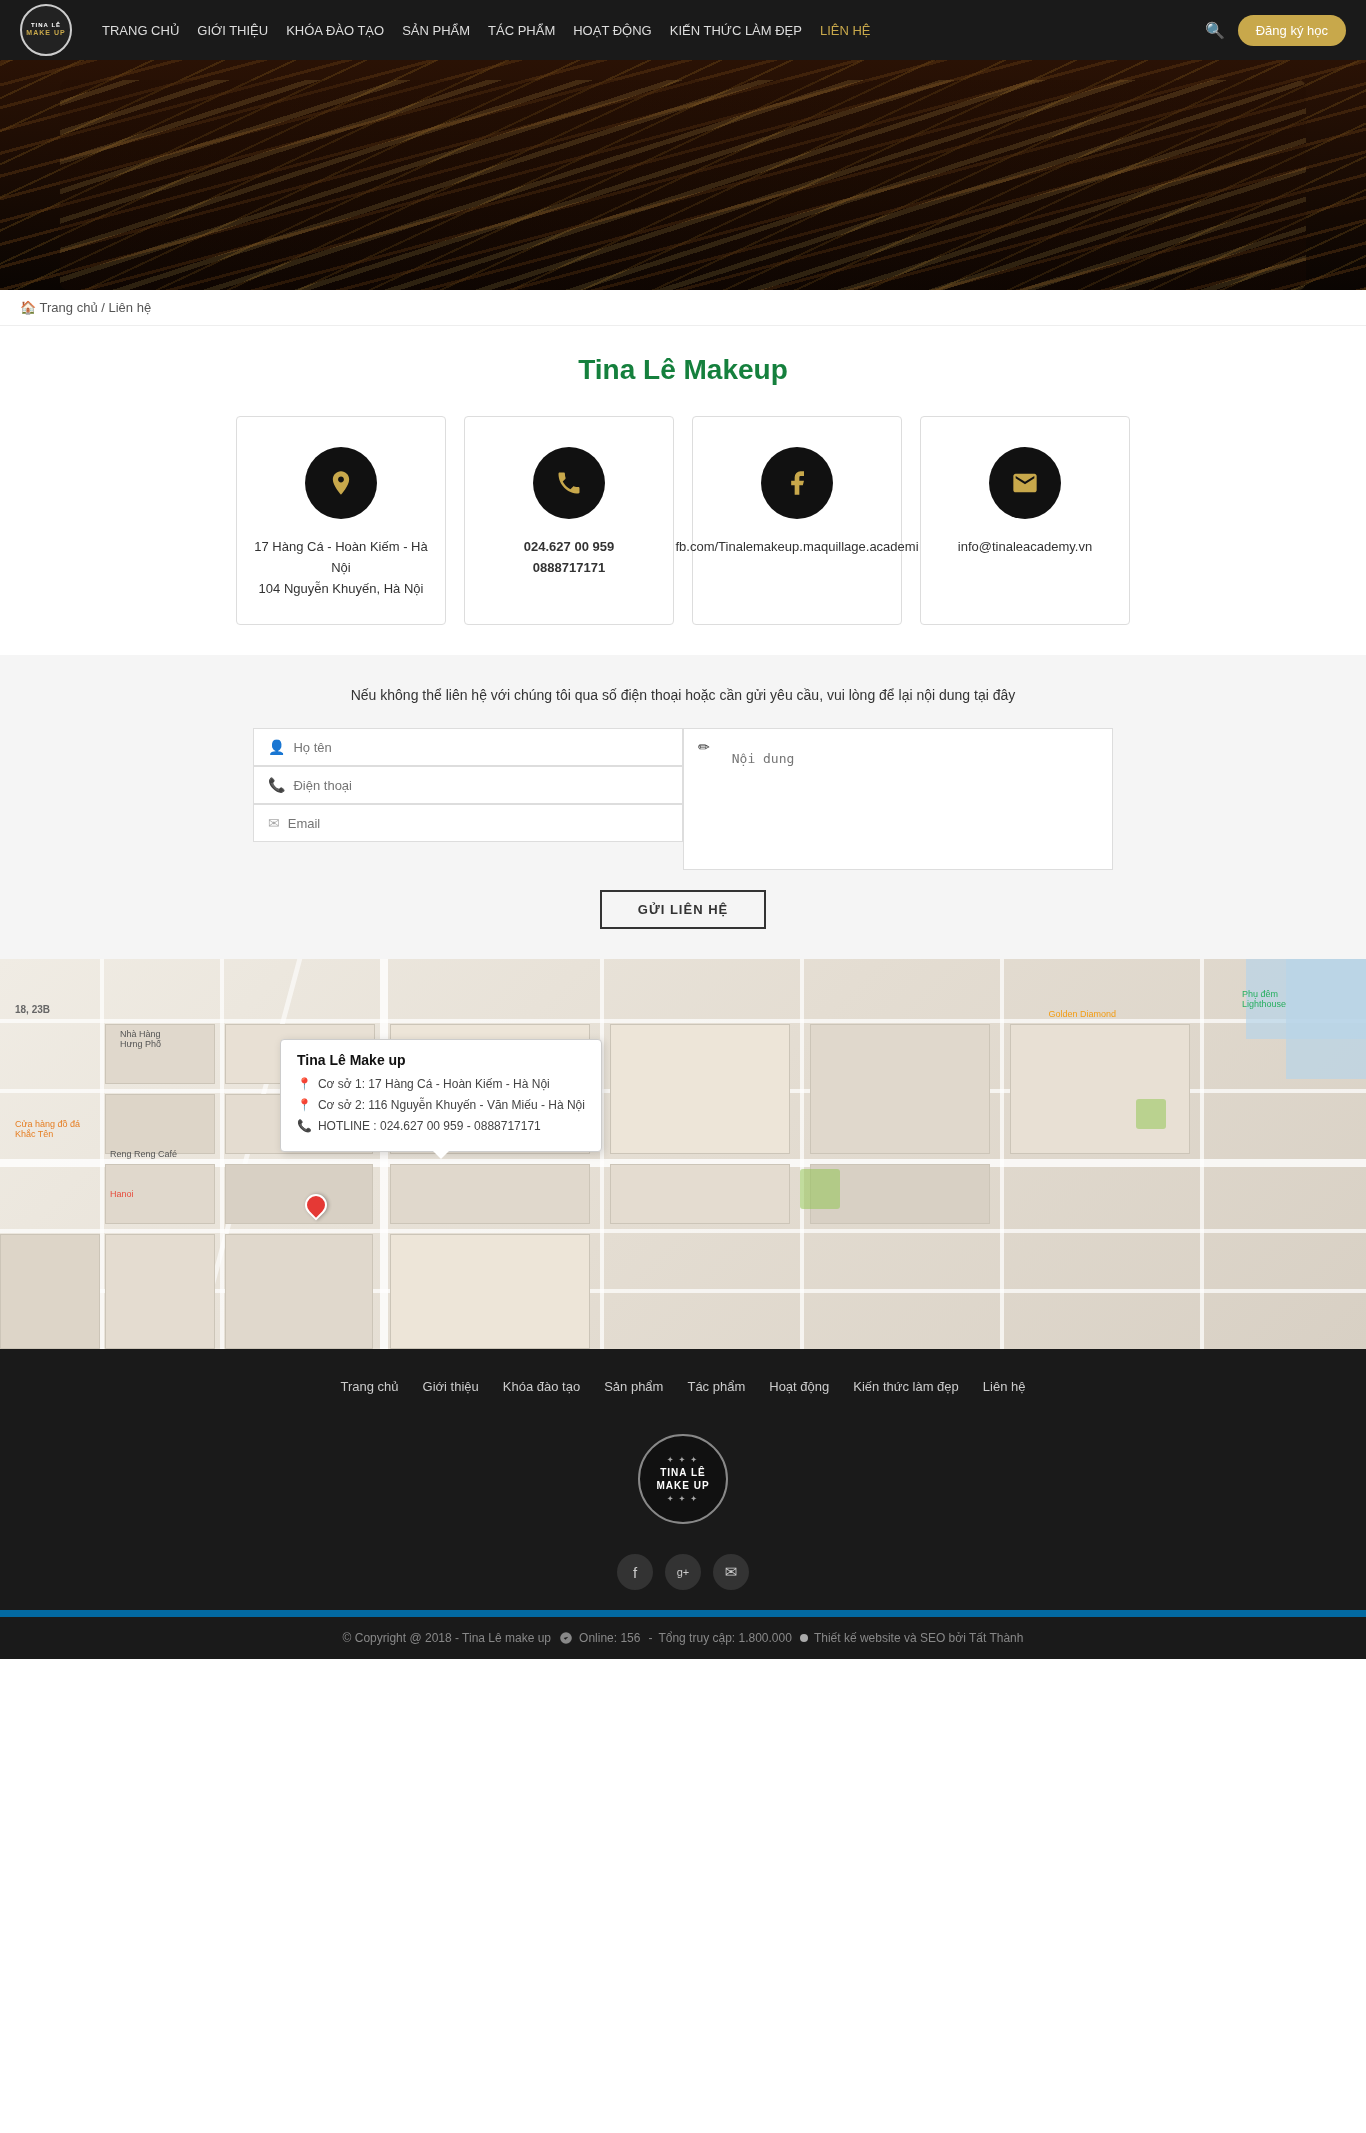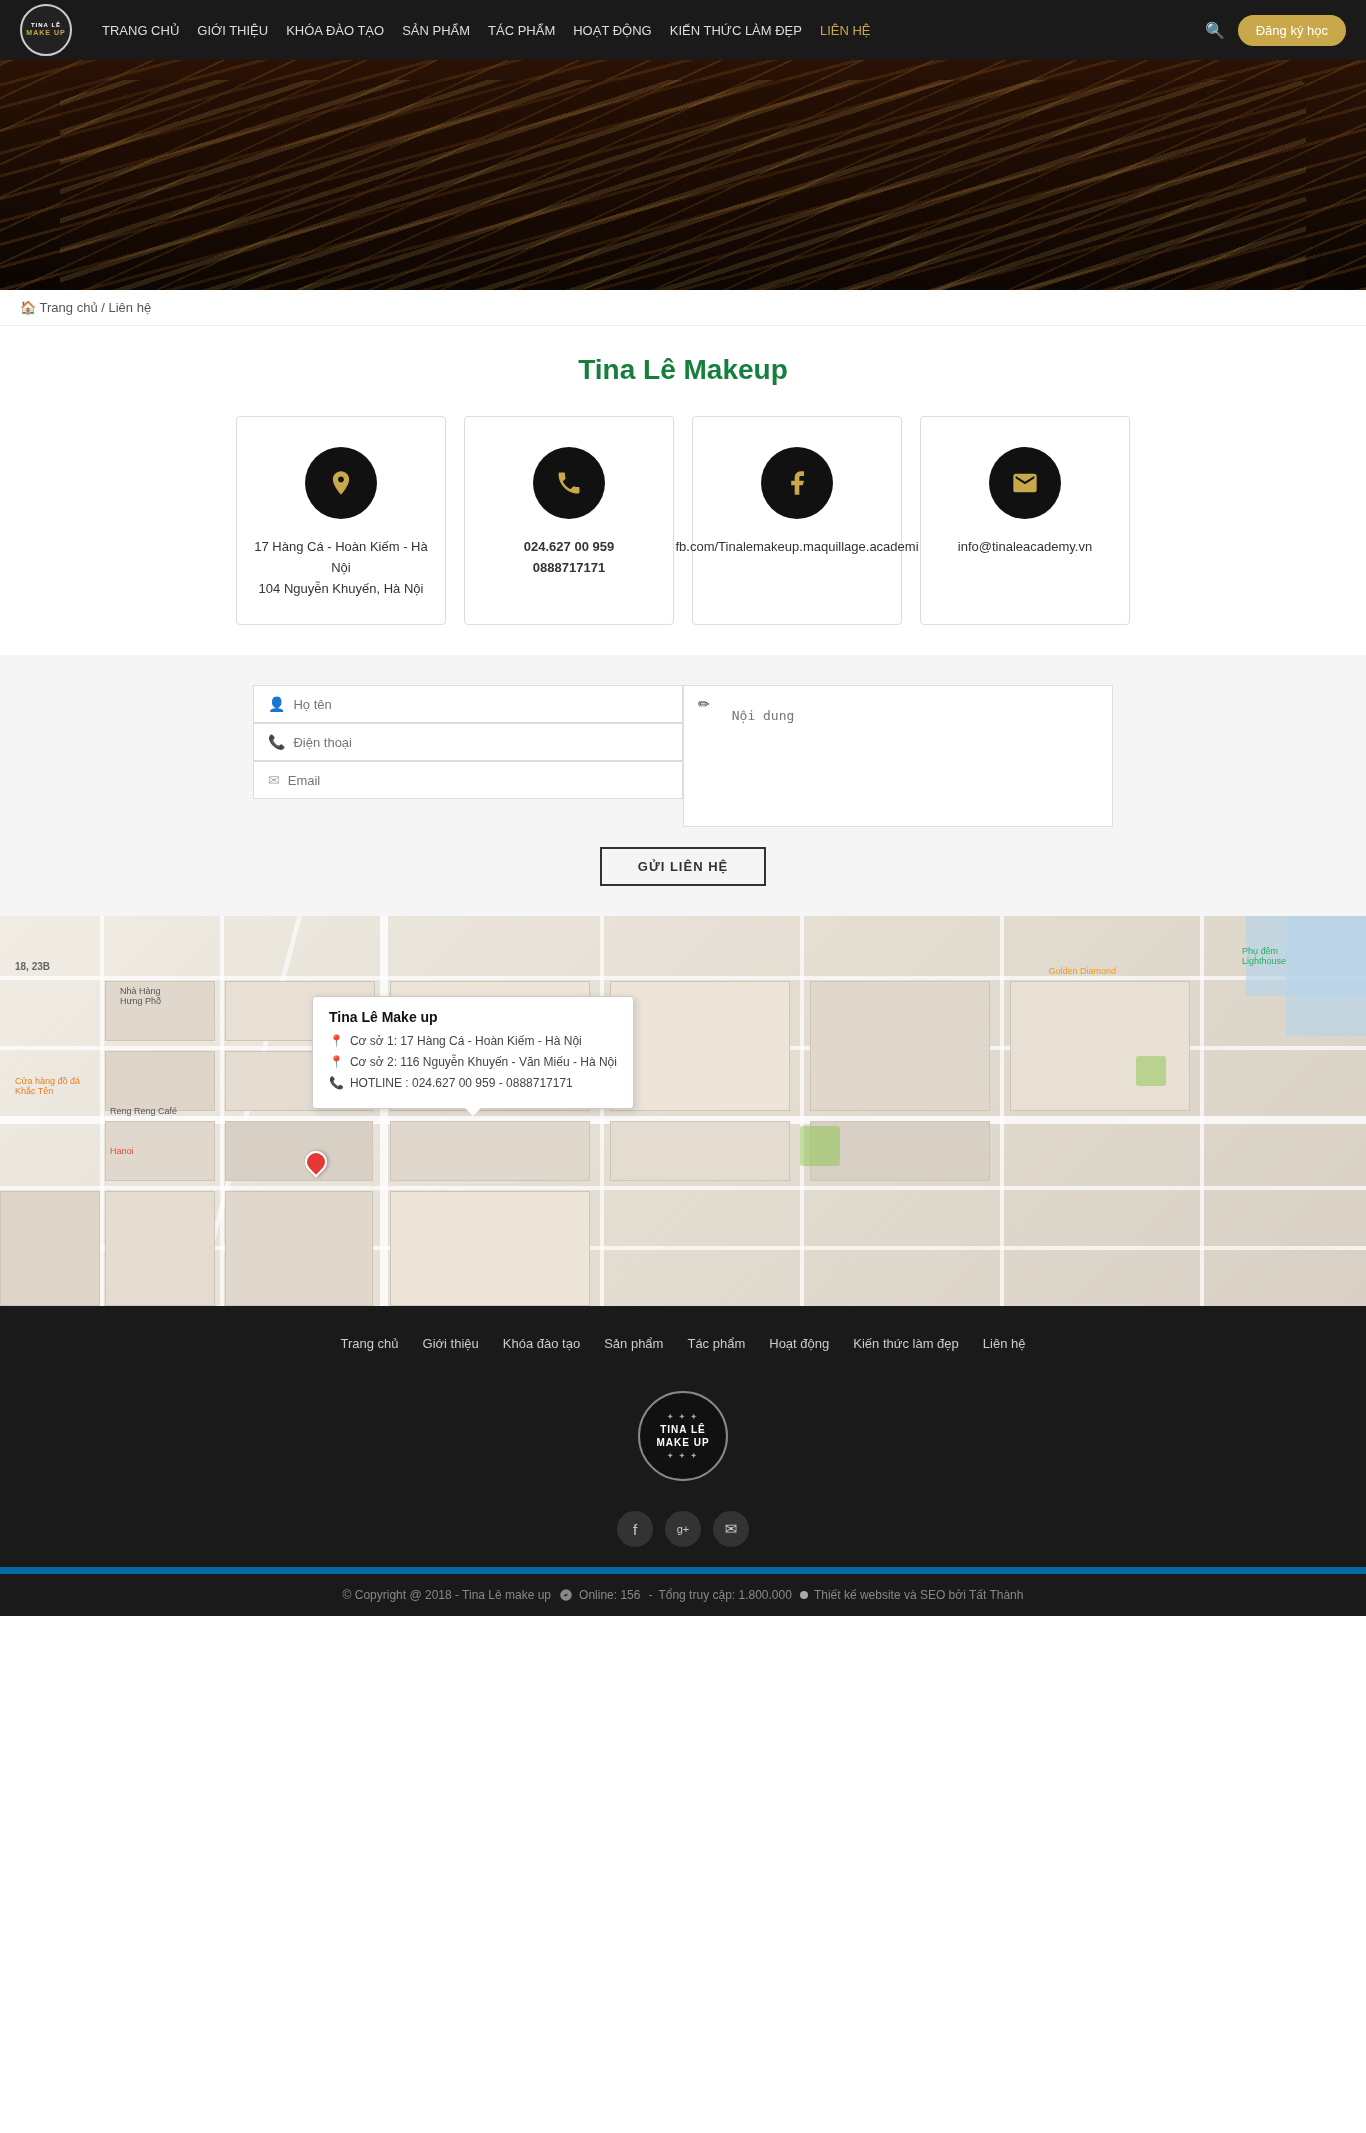--- a/index.html
+++ b/index.html
@@ -478,20 +478,21 @@
           <path d="M20 4H4c-1.1 0-2 .9-2 2v12c0 1.1.9 2 2 2h16c1.1 0 2-.9 2-2V6c0-1.1-.9-2-2-2zm0 4l-8 5-8-5V6l8 5 8-5v2z"></path>
         </svg>
     </div>
     <div class="contact-card-text">
       <div>info@tinaleacademy.vn</div>
     </div>
   </div>
 </div>
 
 <div class="contact-form-section">
+  <p class="form-notice">Nếu không thể liên hệ với chúng tôi qua số điện thoại hoặc cần gửi yêu cầu, vui lòng để lại nội dung tại đây</p>
   <div class="form-grid">
     <div class="form-left">
       <div class="form-field">
         <span class="field-icon">👤</span>
         <input type="text" placeholder="Họ tên" style="">
       </div>
       <div class="form-field">
         <span class="field-icon">📞</span>
         <input type="text" placeholder="Điện thoại" style="">
       </div>
@@ -552,21 +553,21 @@
       <div class="map-block" style="top:275px;left:225px;width:148px;height:115px;background:#e0d8cc;"></div>
       <div class="map-block" style="top:275px;left:390px;width:200px;height:115px;background:#ede5d8;"></div>
 
       <div style="position:absolute;top:0;right:0;width:120px;height:80px;background:#b8d4e8;opacity:0.7;"></div>
       <div style="position:absolute;top:0;right:0;width:80px;height:120px;background:#b8d4e8;opacity:0.7;"></div>
 
       <div style="position:absolute;top:210px;left:800px;width:40px;height:40px;background:#8bc34a;opacity:0.5;border-radius:3px;"></div>
       <div style="position:absolute;top:140px;right:200px;width:30px;height:30px;background:#8bc34a;opacity:0.5;border-radius:3px;"></div>
     </div>
 
-    <div class="map-popup" style="top:80px;left:280px;margin-left:32px;">
+    <div class="map-popup" style="top:80px;left:280px;">
       <div class="map-popup-title">Tina Lê Make up</div>
       <div class="map-popup-row">
         <span class="map-popup-icon">📍</span>
         <span>Cơ sở 1: 17 Hàng Cá - Hoàn Kiếm - Hà Nội</span>
       </div>
       <div class="map-popup-row">
         <span class="map-popup-icon">📍</span>
         <span>Cơ sở 2: 116 Nguyễn Khuyến - Văn Miếu - Hà Nội</span>
       </div>
       <div class="map-popup-row">

